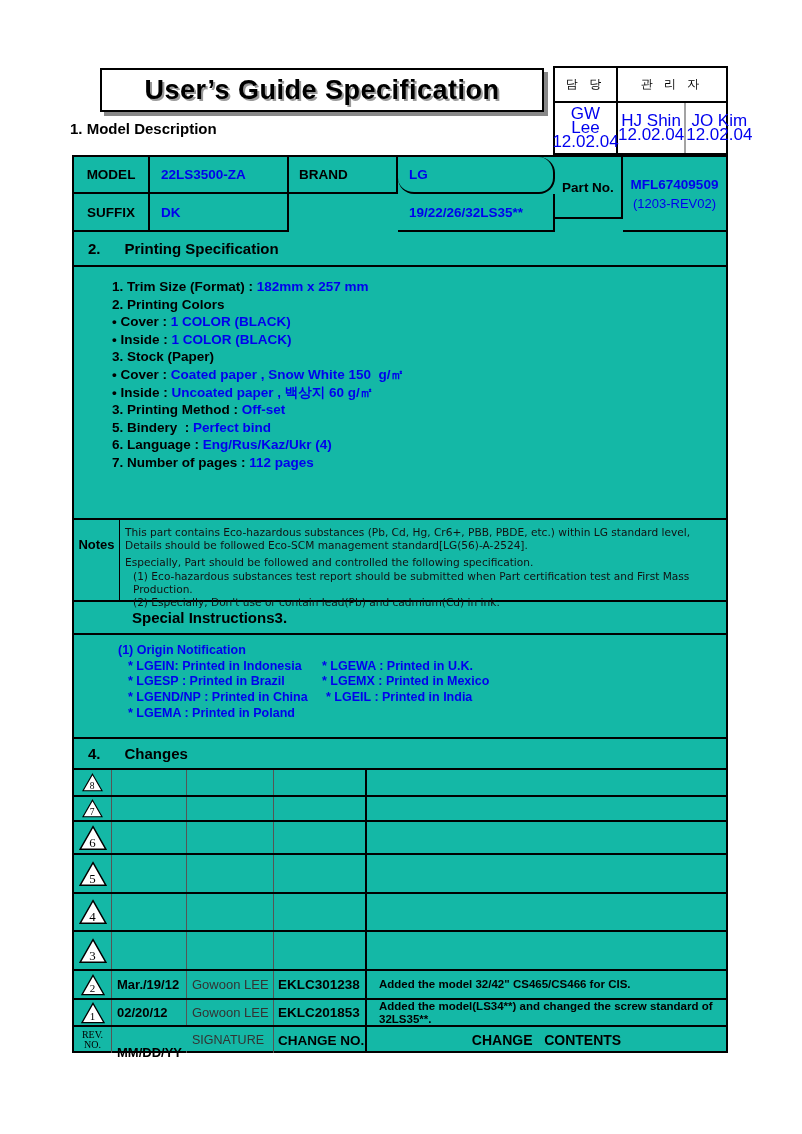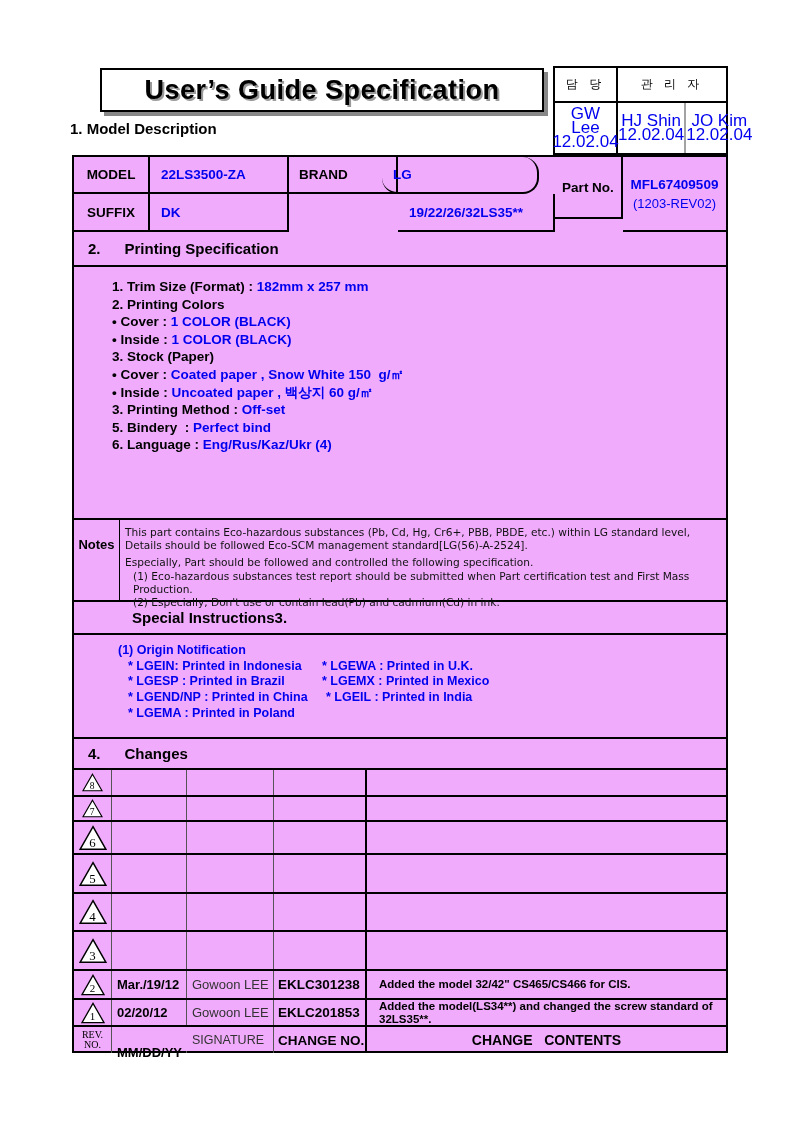--- a/index.html
+++ b/index.html
@@ -21,21 +21,21 @@
   .ap-names{display:flex;height:50px;}
   .ap-n{box-sizing:border-box;display:flex;flex-direction:column;align-items:center;justify-content:center;
         font-size:17px;color:#0000ee;line-height:14px;text-align:center;}
   .ap-n1{width:63px;border-right:2px solid #000;}
   .ap-n2{width:76px;border-right:2px solid #a3a3a3;}
   .ap-n3{flex:1;}
 
   .h1-label{left:70px;top:120px;font-size:15px;font-weight:bold;}
 
   
-  .doc{left:72px;top:155px;width:656px;height:898px;border:2px solid #000;background:#f0abfc;}
+  .doc{left:72px;top:155px;width:656px;height:898px;border:2px solid #000;background:#14b8a6;}
   .cell{position:absolute;box-sizing:border-box;display:flex;align-items:center;font-size:13.5px;font-weight:bold;}
   .bR{border-right:2px solid #000;} .bB{border-bottom:2px solid #000;}
   .blue{color:#0000ee;}
   .ctr{justify-content:center;}
   .padL{padding-left:11px;}
 
   .sec-head{position:absolute;left:0;width:652px;box-sizing:border-box;border-bottom:2px solid #000;
             display:flex;align-items:center;font-size:15px;font-weight:bold;}
   .sec-num{padding-left:14px;} .sec-ttl{padding-left:24px;}
 
@@ -110,21 +110,21 @@
     </div>
   </div>
 
   <div class="abs h1-label">1. Model Description</div>
 
   <div class="abs doc">
 
     <div class="cell bR bB ctr" style="left:0;top:0;width:76px;height:37px;">MODEL</div>
     <div class="cell bR bB blue padL" style="left:76px;top:0;width:139px;height:37px;">22LS3500-ZA</div>
     <div class="cell bR bB" style="left:215px;top:0;width:109px;height:37px;padding-left:10px;">BRAND</div>
-    <div class="cell bR bB blue padL" style="left:308px;top:0;width:157px;height:37px;border-radius:16px;">LG</div>
+    <div class="cell bR bB blue padL" style="left:324px;top:0;width:157px;height:37px;border-radius:16px;">LG</div>
     <div class="cell bR bB ctr" style="left:0;top:37px;width:76px;height:38px;">SUFFIX</div>
     <div class="cell bR bB blue padL" style="left:76px;top:37px;width:139px;height:38px;">DK</div>
     <div class="cell bR bB blue padL" style="left:324px;top:37px;width:157px;height:38px;">19/22/26/32LS35**</div>
     <div class="cell bR bB ctr" style="left:481px;top:0;width:68px;height:62px;">Part No.</div>
     <div class="cell bB" style="left:549px;top:0;width:103px;height:75px;flex-direction:column;justify-content:center;line-height:19px;">
       <span class="blue">MFL67409509</span>
       <span class="blue" style="font-weight:normal;font-size:13px;">(1203-REV02)</span>
     </div>
 
     <div class="sec-head" style="top:75px;height:35px;">
@@ -136,20 +136,21 @@
       <div class="p-line"><span class="lbl">1. Trim Size (Format) : </span><span class="val">182mm x 257 mm</span></div>
       <div class="p-line"><span class="lbl">2. Printing Colors</span><span class="val"></span></div>
       <div class="p-line"><span class="lbl">• Cover : </span><span class="val">1 COLOR (BLACK)</span></div>
       <div class="p-line"><span class="lbl">• Inside : </span><span class="val">1 COLOR (BLACK)</span></div>
       <div class="p-line"><span class="lbl">3. Stock (Paper)</span><span class="val"></span></div>
       <div class="p-line"><span class="lbl">• Cover : </span><span class="val">Coated paper , Snow White 150  g/㎡</span></div>
       <div class="p-line"><span class="lbl">• Inside : </span><span class="val">Uncoated paper , 백상지 60 g/㎡</span></div>
       <div class="p-line"><span class="lbl">3. Printing Method : </span><span class="val">Off-set</span></div>
       <div class="p-line"><span class="lbl">5. Bindery  : </span><span class="val">Perfect bind</span></div>
       <div class="p-line"><span class="lbl">6. Language : </span><span class="val">Eng/Rus/Kaz/Ukr (4)</span></div>
+      <div class="p-line"><span class="lbl">7. Number of pages : </span><span class="val">112 pages</span></div>
     </div>
 
     <div class="notes-row">
       <div class="notes-label">Notes</div>
       <div class="notes-content">
         <div>This part contains Eco-hazardous substances (Pb, Cd, Hg, Cr6+, PBB, PBDE, etc.) within LG standard level,</div>
         <div>Details should be followed Eco-SCM management standard[LG(56)-A-2524].</div>
         <div class="nt-gap">Especially, Part should be followed and controlled the following specification.</div>
         <div class="nt-ind">(1) Eco-hazardous substances test report should be submitted when  Part certification test and First Mass Production.</div>
         <div class="nt-ind">(2) Especially, Don't use or contain lead(Pb) and cadmium(Cd) in ink.</div>

